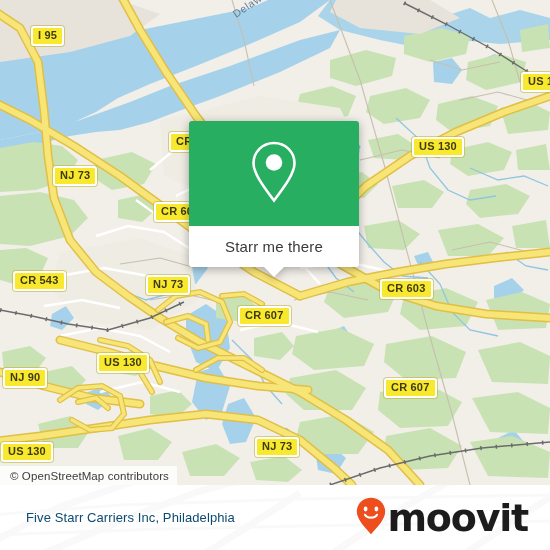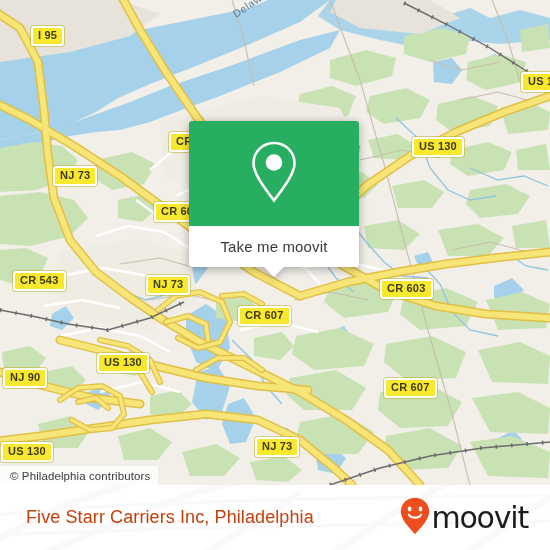--- a/index.html
+++ b/index.html
@@ -97,35 +97,35 @@
     z-index: 50;
     overflow: hidden;
   }
   #footer-ghost {
     position: absolute;
     left: 0; top: 0; width: 550px; height: 65px;
     opacity: 0.055;
     pointer-events: none;
   }
   #footer-title {
-    font-size: 18px;
-    color: #c2410c;
+    font-size: 13px;
+    color: #0c4a6e;
     letter-spacing: .1px;
     position: relative;
     z-index: 2;
   }
   #moovit-logo {
     display: flex;
     align-items: center;
     position: relative;
     z-index: 2;
   }
   #moovit-wordmark {
-    font-size: 30px;
-    font-weight: normal;
+    font-size: 38px;
+    font-weight: bold;
     color: #1c1c1c;
     letter-spacing: -1.2px;
     margin-left: 1px;
     line-height: 1;
     font-family: "DejaVu Sans", sans-serif;
   }
 </style>
 </head>
 <body>
 
@@ -335,34 +335,34 @@
       <div style="position: absolute; left: 229px; top: 306px; background: rgb(249, 233, 46); border: 2px solid rgb(255, 255, 255); border-radius: 3px; padding: 1px 5px 2px; font-family: &quot;Liberation Sans&quot;, sans-serif; font-weight: bold; font-size: 11px; line-height: 13px; color: rgb(61, 58, 20); letter-spacing: 0.2px; white-space: nowrap; box-shadow: rgba(190, 175, 40, 0.55) 0px 0px 0px 1px;"><span>CR 607</span></div>
       <div style="position: absolute; left: -6px; top: 368px; background: rgb(249, 233, 46); border: 2px solid rgb(255, 255, 255); border-radius: 3px; padding: 1px 5px 2px; font-family: &quot;Liberation Sans&quot;, sans-serif; font-weight: bold; font-size: 11px; line-height: 13px; color: rgb(61, 58, 20); letter-spacing: 0.2px; white-space: nowrap; box-shadow: rgba(190, 175, 40, 0.55) 0px 0px 0px 1px;"><span>NJ 90</span></div>
       <div style="position: absolute; left: 88px; top: 353px; background: rgb(249, 233, 46); border: 2px solid rgb(255, 255, 255); border-radius: 3px; padding: 1px 5px 2px; font-family: &quot;Liberation Sans&quot;, sans-serif; font-weight: bold; font-size: 11px; line-height: 13px; color: rgb(61, 58, 20); letter-spacing: 0.2px; white-space: nowrap; box-shadow: rgba(190, 175, 40, 0.55) 0px 0px 0px 1px;"><span>US 130</span></div>
       <div style="position: absolute; left: 375px; top: 378px; background: rgb(249, 233, 46); border: 2px solid rgb(255, 255, 255); border-radius: 3px; padding: 1px 5px 2px; font-family: &quot;Liberation Sans&quot;, sans-serif; font-weight: bold; font-size: 11px; line-height: 13px; color: rgb(61, 58, 20); letter-spacing: 0.2px; white-space: nowrap; box-shadow: rgba(190, 175, 40, 0.55) 0px 0px 0px 1px;"><span>CR 607</span></div>
       <div style="position: absolute; left: -8px; top: 442px; background: rgb(249, 233, 46); border: 2px solid rgb(255, 255, 255); border-radius: 3px; padding: 1px 5px 2px; font-family: &quot;Liberation Sans&quot;, sans-serif; font-weight: bold; font-size: 11px; line-height: 13px; color: rgb(61, 58, 20); letter-spacing: 0.2px; white-space: nowrap; box-shadow: rgba(190, 175, 40, 0.55) 0px 0px 0px 1px;"><span>US 130</span></div>
       <div style="position: absolute; left: 246px; top: 437px; background: rgb(249, 233, 46); border: 2px solid rgb(255, 255, 255); border-radius: 3px; padding: 1px 5px 2px; font-family: &quot;Liberation Sans&quot;, sans-serif; font-weight: bold; font-size: 11px; line-height: 13px; color: rgb(61, 58, 20); letter-spacing: 0.2px; white-space: nowrap; box-shadow: rgba(190, 175, 40, 0.55) 0px 0px 0px 1px;"><span>NJ 73</span></div>
     </div>
 </div>
 
 <div id="attribution">
-  <span>© Philadelphia contributors</span>
+  <span>© OpenStreetMap contributors</span>
 </div>
 
 <div id="popup-card">
   <div id="popup-image">
     <span>
       <svg width="52" height="66" viewBox="0 0 52 66" fill="none" xmlns="http://www.w3.org/2000/svg">
         <path d="M26 4 C14.5 4 5.5 13 5.5 24.2 C5.5 34 15 47 26 61.5 C37 47 46.5 34 46.5 24.2 C46.5 13 37.5 4 26 4 Z" stroke="#ffffff" stroke-width="2.6" fill="none"></path>
         <circle cx="26" cy="23.5" r="8.3" fill="#ffffff"></circle>
       </svg>
     </span>
   </div>
   <div id="popup-action">
-    <span>Take me moovit</span>
+    <span>Starr me there</span>
     <div id="popup-tail"></div>
   </div>
 </div>
 
 <div id="footer">
   <svg id="footer-ghost" width="550" height="65" viewBox="0 0 550 65">
     <g stroke="#9a9a9a" fill="none" stroke-width="7">
       <path d="M-10,58 L60,22 L140,-6"></path>
       <path d="M40,70 L120,36 L200,6 L260,-10"></path>
       <path d="M330,70 L390,30 L450,-4"></path>

